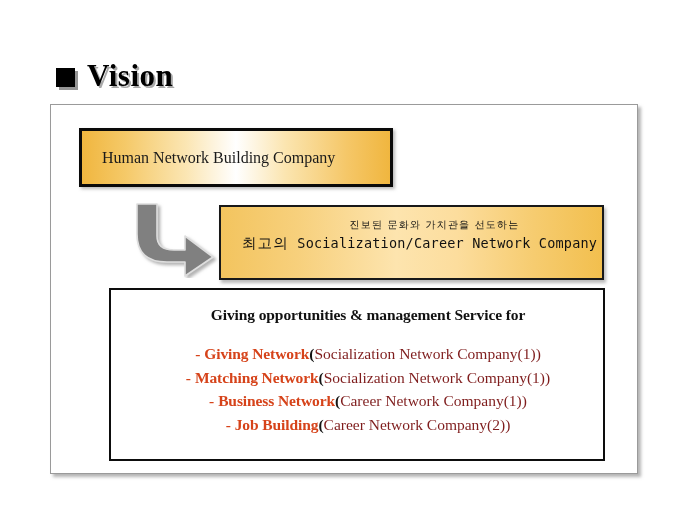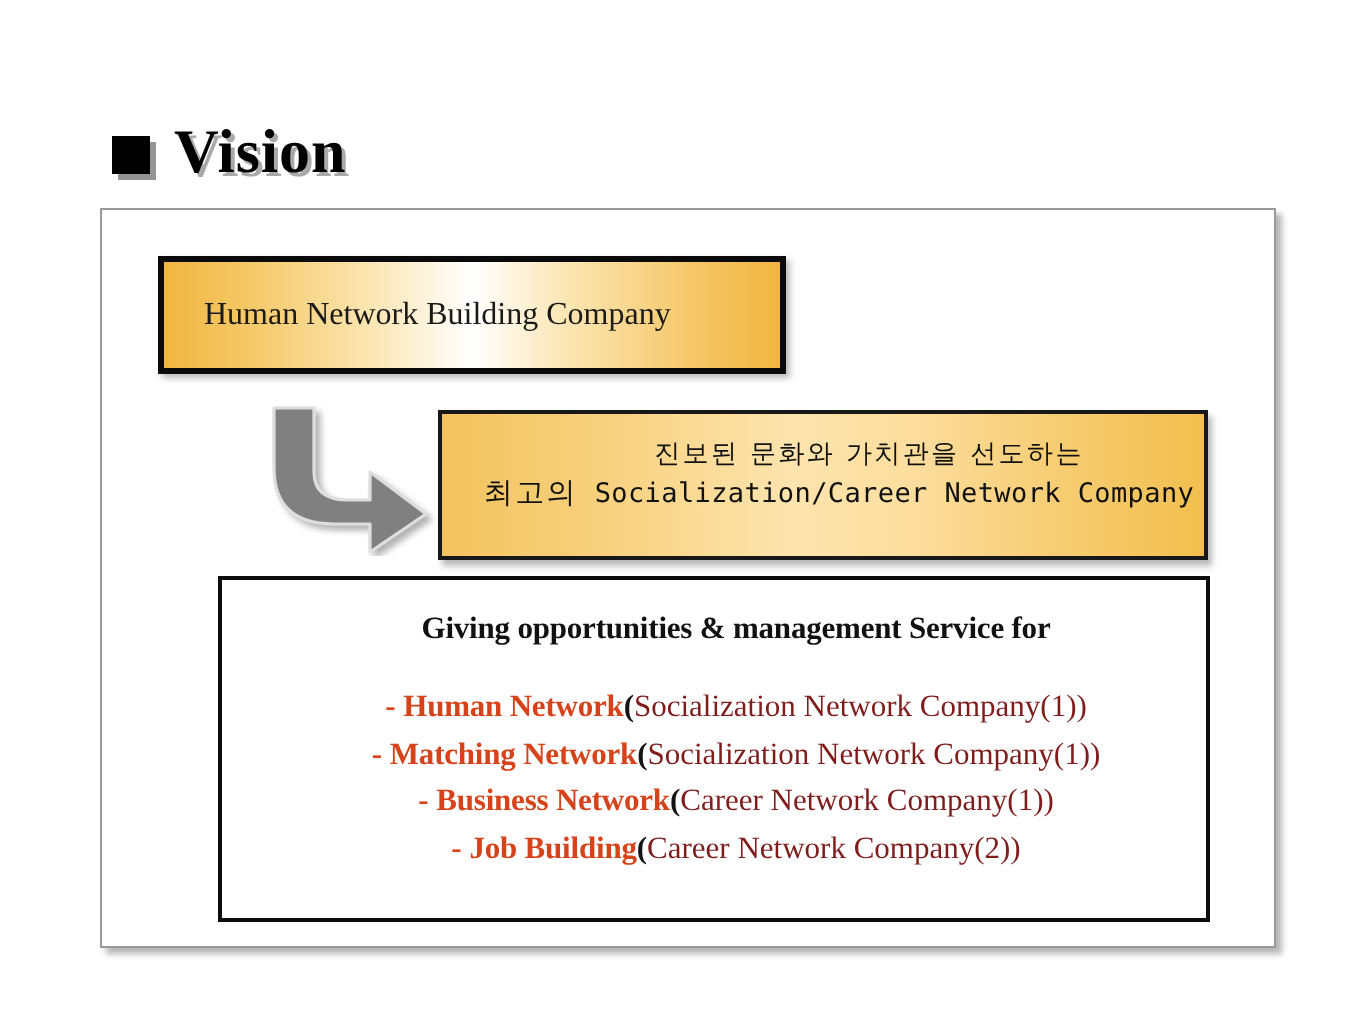--- a/index.html
+++ b/index.html
@@ -105,21 +105,21 @@
     box-shadow: 2px 3px 3px rgba(120,120,120,0.5);
     padding: 11px 0 0 16px;
   }
   #tagline-box .tagline-line {
     color: #111111;
     white-space: nowrap;
     line-height: 1.48;
   }
   #tagline-box .tagline-line-1 {
     font-family: "DejaVu Sans", "Liberation Sans", sans-serif;
-    font-size: 13px;
+    font-size: 10px;
     letter-spacing: 1.2px;
     margin-left: 30px;
   }
   #tagline-box .tagline-line-2 {
     font-family: "DejaVu Sans Mono", "Liberation Mono", monospace;
     font-size: 13.5px;
     letter-spacing: 0.2px;
   }
   #tagline-box .tagline-line-2 .kr {
     font-family: "DejaVu Sans", "Liberation Sans", sans-serif;
@@ -220,20 +220,20 @@
   </div>
 
   <div id="tagline-box">
     <div class="tagline-line tagline-line-1">진보된 문화와 가치관을 선도하는</div>
     <div class="tagline-line tagline-line-2"><span class="kr">최고의</span> <span>Socialization/Career Network Company</span></div>
   </div>
 
   <div id="services-box">
     <div class="services-heading">Giving opportunities &amp; management Service for</div>
     <div class="services-list">
-      <div class="service-item"><span class="dash">-</span> <span class="svc-name">Human Network</span><span class="paren-open">(</span><span class="svc-desc">Socialization Network Company(1))</span></div>
+      <div class="service-item"><span class="dash">-</span> <span class="svc-name">Giving Network</span><span class="paren-open">(</span><span class="svc-desc">Socialization Network Company(1))</span></div>
       <div class="service-item"><span class="dash">-</span> <span class="svc-name">Matching Network</span><span class="paren-open">(</span><span class="svc-desc">Socialization Network Company(1))</span></div>
       <div class="service-item"><span class="dash">-</span> <span class="svc-name">Business Network</span><span class="paren-open">(</span><span class="svc-desc">Career Network Company(1))</span></div>
       <div class="service-item"><span class="dash">-</span> <span class="svc-name">Job Building</span><span class="paren-open">(</span><span class="svc-desc">Career Network Company(2))</span></div>
     </div>
   </div>
 
 </div>
 
 </body></html>

